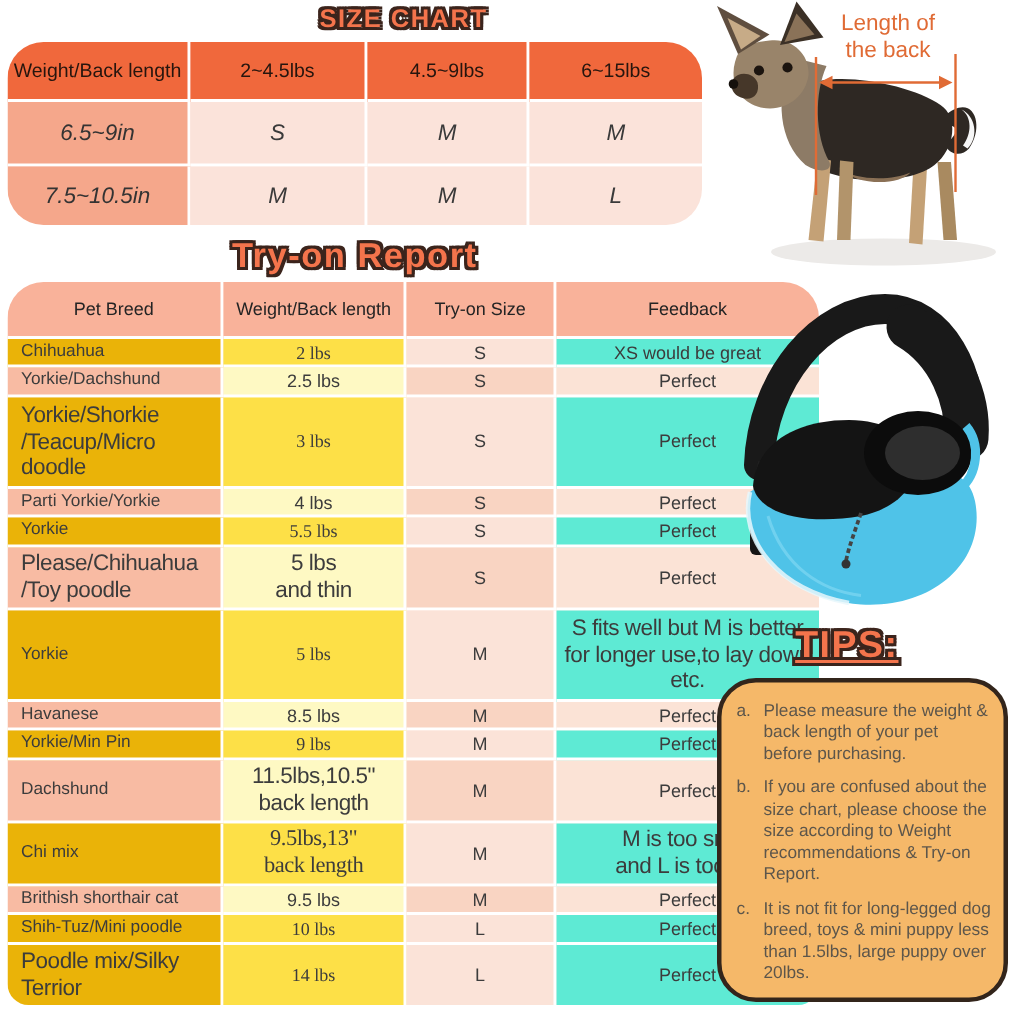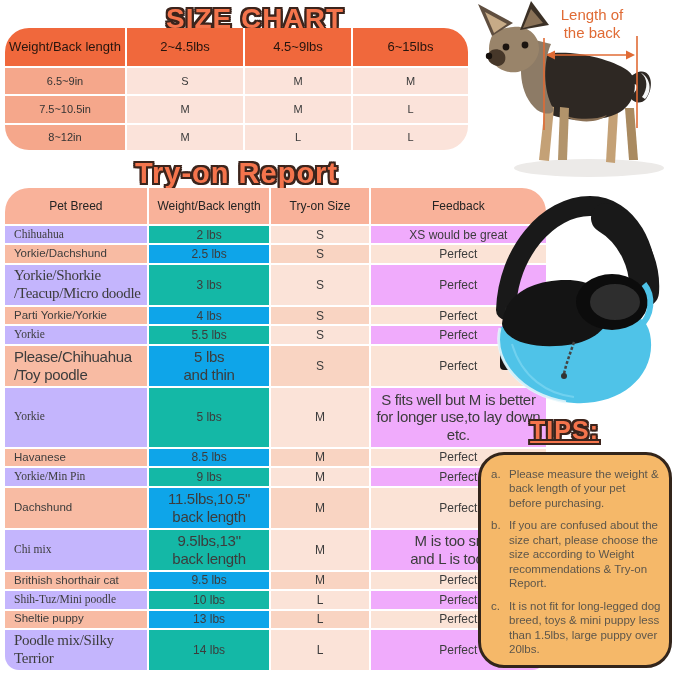--- a/index.html
+++ b/index.html
@@ -13,53 +13,53 @@
   
   .big-title {
     position:absolute; text-align:center; font-weight:800;
     color:#F4744C; letter-spacing:1px;
     text-shadow:
       -2px -2px 0 #3B241C, 2px -2px 0 #3B241C,
       -2px  2px 0 #3B241C, 2px  2px 0 #3B241C,
       -2px  0   0 #3B241C, 2px  0   0 #3B241C,
        0   -2px 0 #3B241C, 0    2px 0 #3B241C;
   }
-  #size-title  { left:4px; width:473px; top:3px;   font-size:28px;padding-left:29px; }
-  #tryon-title { left:0; width:473px; top:157px; font-size:29px; }
+  #size-title  { left:18px; width:473px; top:3px;   font-size:17px;padding-left:29px; }
+  #tryon-title { left:0; width:473px; top:157px; font-size:23px; }
   #tips-title  { left:479px; width:120px; top:416px; font-size:25px; text-align:right;text-decoration:underline; }
 
   
   .table-wrap { position:absolute; overflow:hidden; }
   #size-wrap  { left:5px; top:28px;  width:463px; height:122px; border-radius:24px; }
   #tryon-wrap { left:5px; top:188px; width:541px; height:482px; border-radius:24px 24px 14px 14px; }
   table { border-collapse:separate; border-spacing:0; width:100%; height:100%; table-layout:fixed; }
   th, td {
     border-right:2px solid #fff; border-bottom:2px solid #fff;
     text-align:center; vertical-align:middle;
     white-space:pre-line; line-height:1.18; padding:1px 2px;
   }
   th:last-child, td:last-child { border-right:none; }
   tr:last-child td { border-bottom:none; }
 
   
   #size-table th { background:#F0683C; color:#26150E; font-size:13px; font-weight:400; height:40px; }
-  #size-table td { background:#FBE3DA; color:#3A3A3A; font-size:11px; }
+  #size-table td { background:#FBE3DA; color:#3A3A3A; font-size:15px;font-style:italic; }
   #size-table td.c0 { background:#F5A78B; color:#333; }
 
   
   #tryon-table th { background:#F9B29A; color:#242424; font-size:12px; font-weight:400; height:38px; }
   #tryon-table td { font-size:12px; color:#3C3C3C; }
   #tryon-table td.breed { text-align:left; padding-left:9px; font-size:11.5px; }
   #tryon-table td.sm { font-size:15px; letter-spacing:-0.3px; }
-  tr.light td:nth-child(1){ background:#c4b5fd;font-family:Liberation Serif, serif; }
-  tr.light td:nth-child(2){ background:#14b8a6; }
+  tr.light td:nth-child(1){ background:#eab308; }
+  tr.light td:nth-child(2){ background:#fde047;font-family:Liberation Serif, serif; }
   tr.light td:nth-child(3){ background:#FBE3D8; }
-  tr.light td:nth-child(4){ background:#f0abfc;text-align:center; }
+  tr.light td:nth-child(4){ background:#5eead4;text-align:center; }
   tr.dark  td:nth-child(1){ background:#F8BBA3; }
-  tr.dark  td:nth-child(2){ background:#0ea5e9;margin-top:28px; }
+  tr.dark  td:nth-child(2){ background:#fef9c3;margin-top:28px; }
   tr.dark  td:nth-child(3){ background:#F9D4C2; }
   tr.dark  td:nth-child(4){ background:#FBE3D6; }
 
   
   #dog-svg { position:absolute; left:459px; top:0;   width:220px; height:185px; }
   #bag-svg { position:absolute; left:478px; top:192px; width:196px; height:222px; }
 
   
   #tips-box {
     position:absolute; left:478px; top:452px; width:194px; height:216px;
@@ -98,26 +98,20 @@
           <td>S</td>
           <td>M</td>
           <td>M</td>
         </tr>
         <tr>
           <td class="c0">7.5~10.5in</td>
           <td>M</td>
           <td>M</td>
           <td>L</td>
         </tr>
-        <tr>
-          <td class="c0">8~12in</td>
-          <td>M</td>
-          <td>L</td>
-          <td>L</td>
-        </tr>
       </tbody>
     </table>
   </div>
 
   <div id="tryon-title" class="big-title">Try-on Report</div>
 
   <div id="tryon-wrap" class="table-wrap">
     <table id="tryon-table">
       <colgroup>
           <col style="width:123px">
@@ -209,26 +203,20 @@
         </tr>
         <tr class="dark">
           <td class="breed">Brithish shorthair cat</td>
           <td>9.5 lbs</td>
           <td>M</td>
           <td>Perfect</td>
         </tr>
         <tr class="light">
           <td class="breed">Shih-Tuz/Mini poodle</td>
           <td>10 lbs</td>
-          <td>L</td>
-          <td>Perfect</td>
-        </tr>
-        <tr class="dark">
-          <td class="breed">Sheltie puppy</td>
-          <td>13 lbs</td>
           <td>L</td>
           <td>Perfect</td>
         </tr>
         <tr class="light">
           <td class="breed sm">Poodle mix/Silky
  Terrior</td>
           <td>14 lbs</td>
           <td>L</td>
           <td>Perfect</td>
         </tr>

